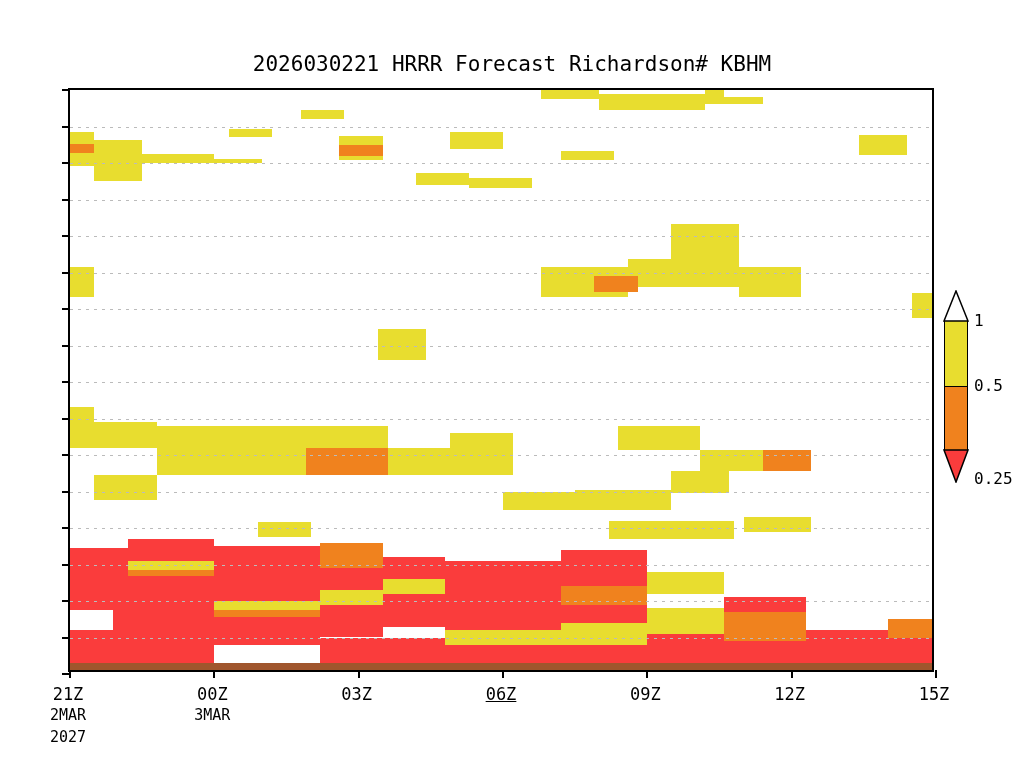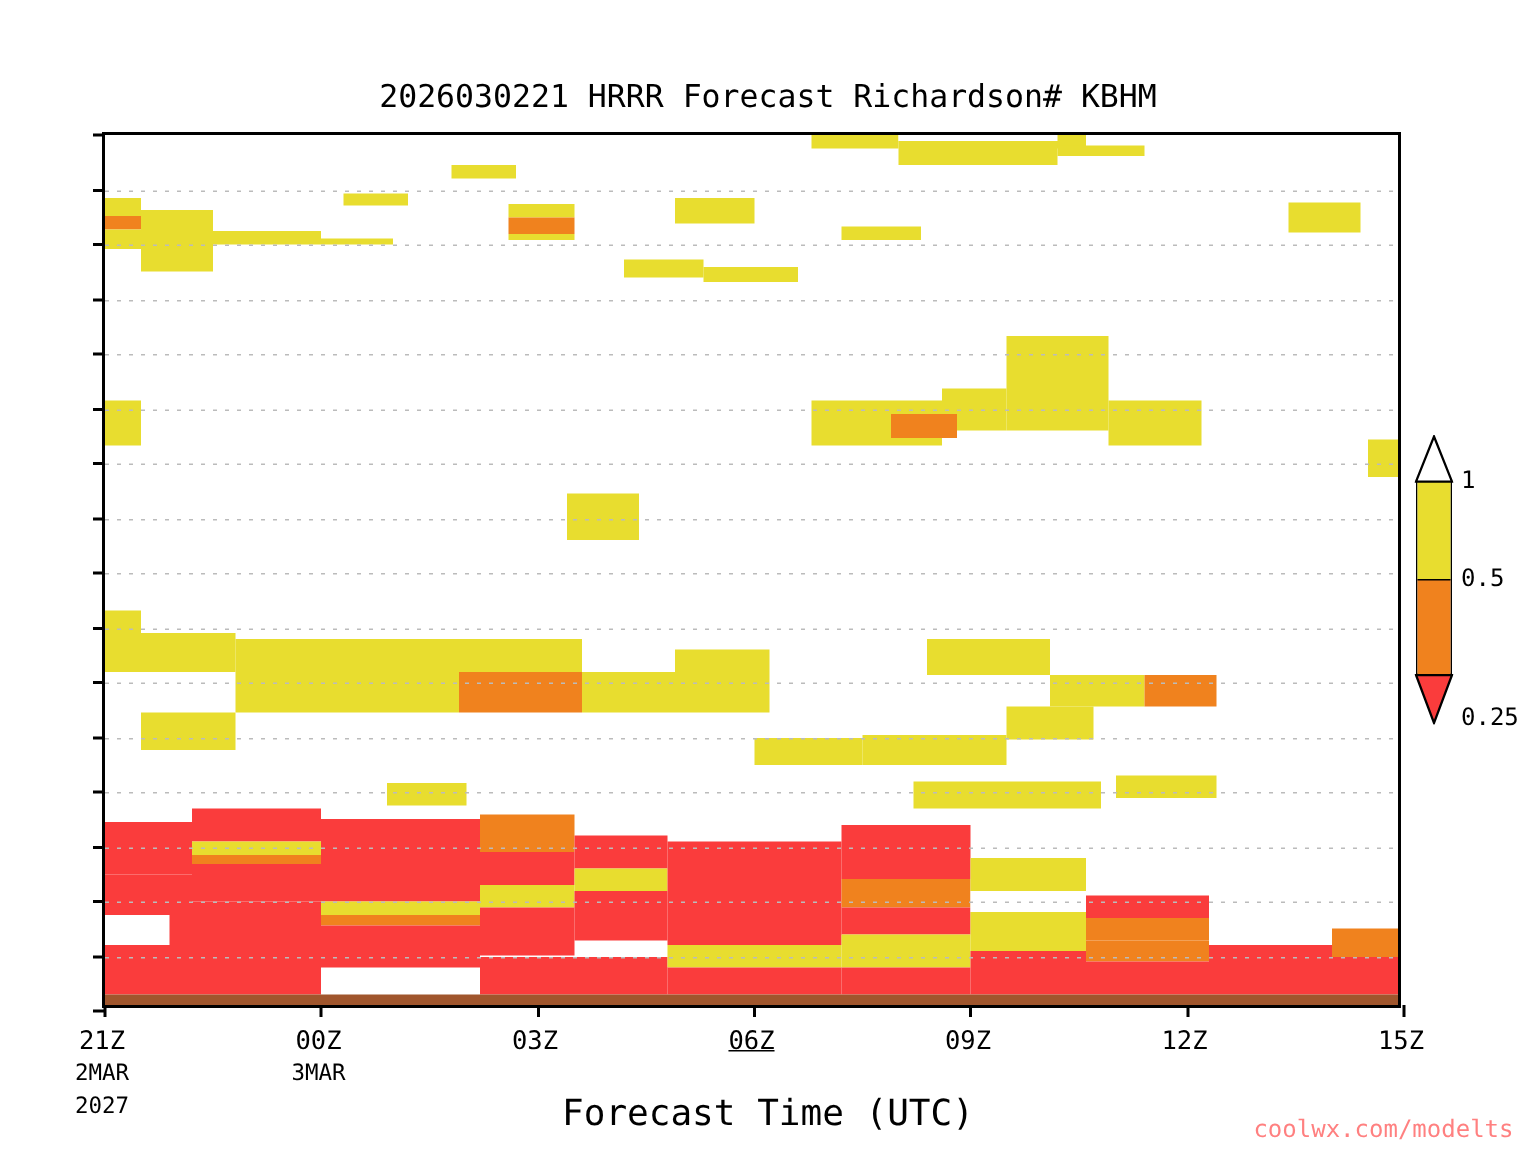--- a/index.html
+++ b/index.html
@@ -193,22 +193,20 @@
       <div class="xsub" style="left: 68px; top: 728px;">2027</div>
       <div class="xlab" style="left: 212.333px; top: 684px;">00Z</div>
       <div class="xsub" style="left: 212.333px; top: 706px;">3MAR</div>
       <div class="xlab" style="left: 356.667px; top: 684px;">03Z</div>
       <div class="xlab" style="left: 501px; top: 684px; text-decoration: underline;">06Z</div>
       <div class="xlab" style="left: 645.333px; top: 684px;">09Z</div>
       <div class="xlab" style="left: 789.667px; top: 684px;">12Z</div>
       <div class="xlab" style="left: 934px; top: 684px;">15Z</div>
     </div>
 
-  <div class="axtitle">Forecast Time (UTC)</div>
-  <div class="watermark">coolwx.com/modelts</div>
 
   <div id="cbar">
       <div class="cseg" style="top: 0px; height: 65px; background: rgb(232, 221, 47);"></div>
       <div class="cseg" style="top: 65px; height: 65px; background: rgb(240, 130, 30); border-top: 1.5px solid rgb(0, 0, 0);"></div>
     </div>
   <div id="cbarlabels">
       <div class="cblab" style="top: 320px; left: 974px;">1</div>
       <div class="cblab" style="top: 385px; left: 974px;">0.5</div>
       <div class="cblab" style="top: 450px; left: 974px; margin-top: 28px;">0.25</div>
     </div>

